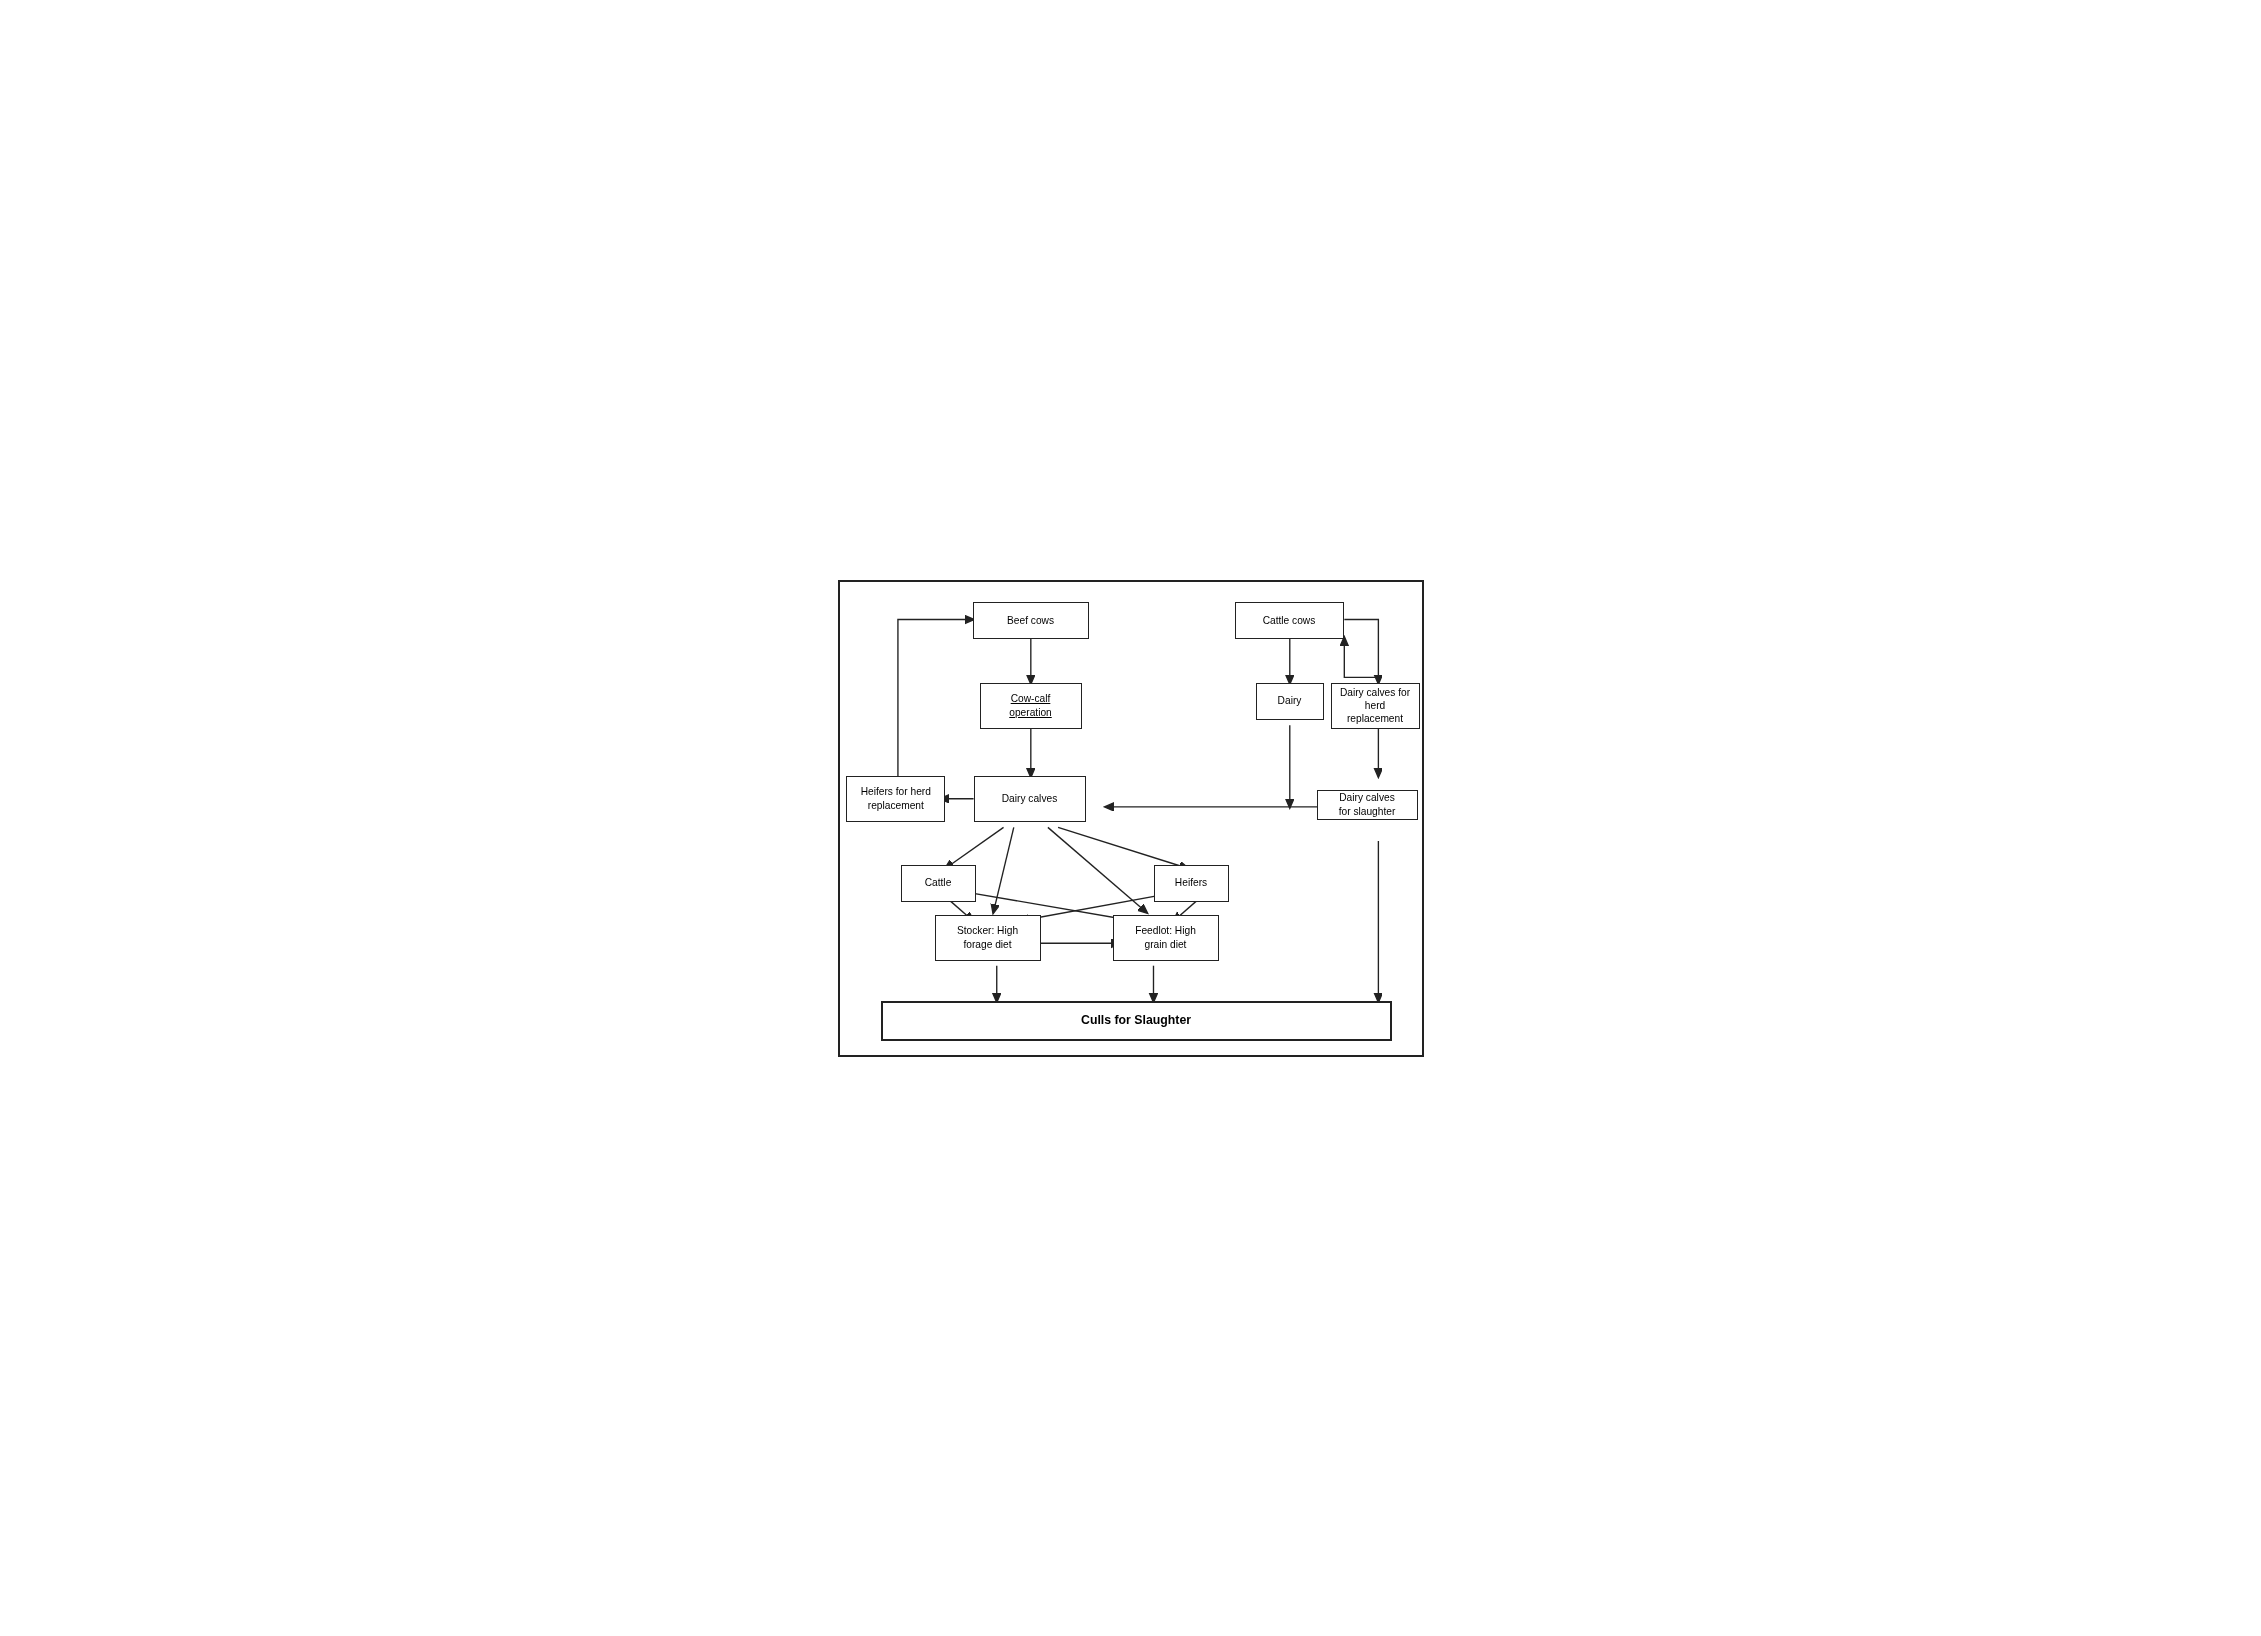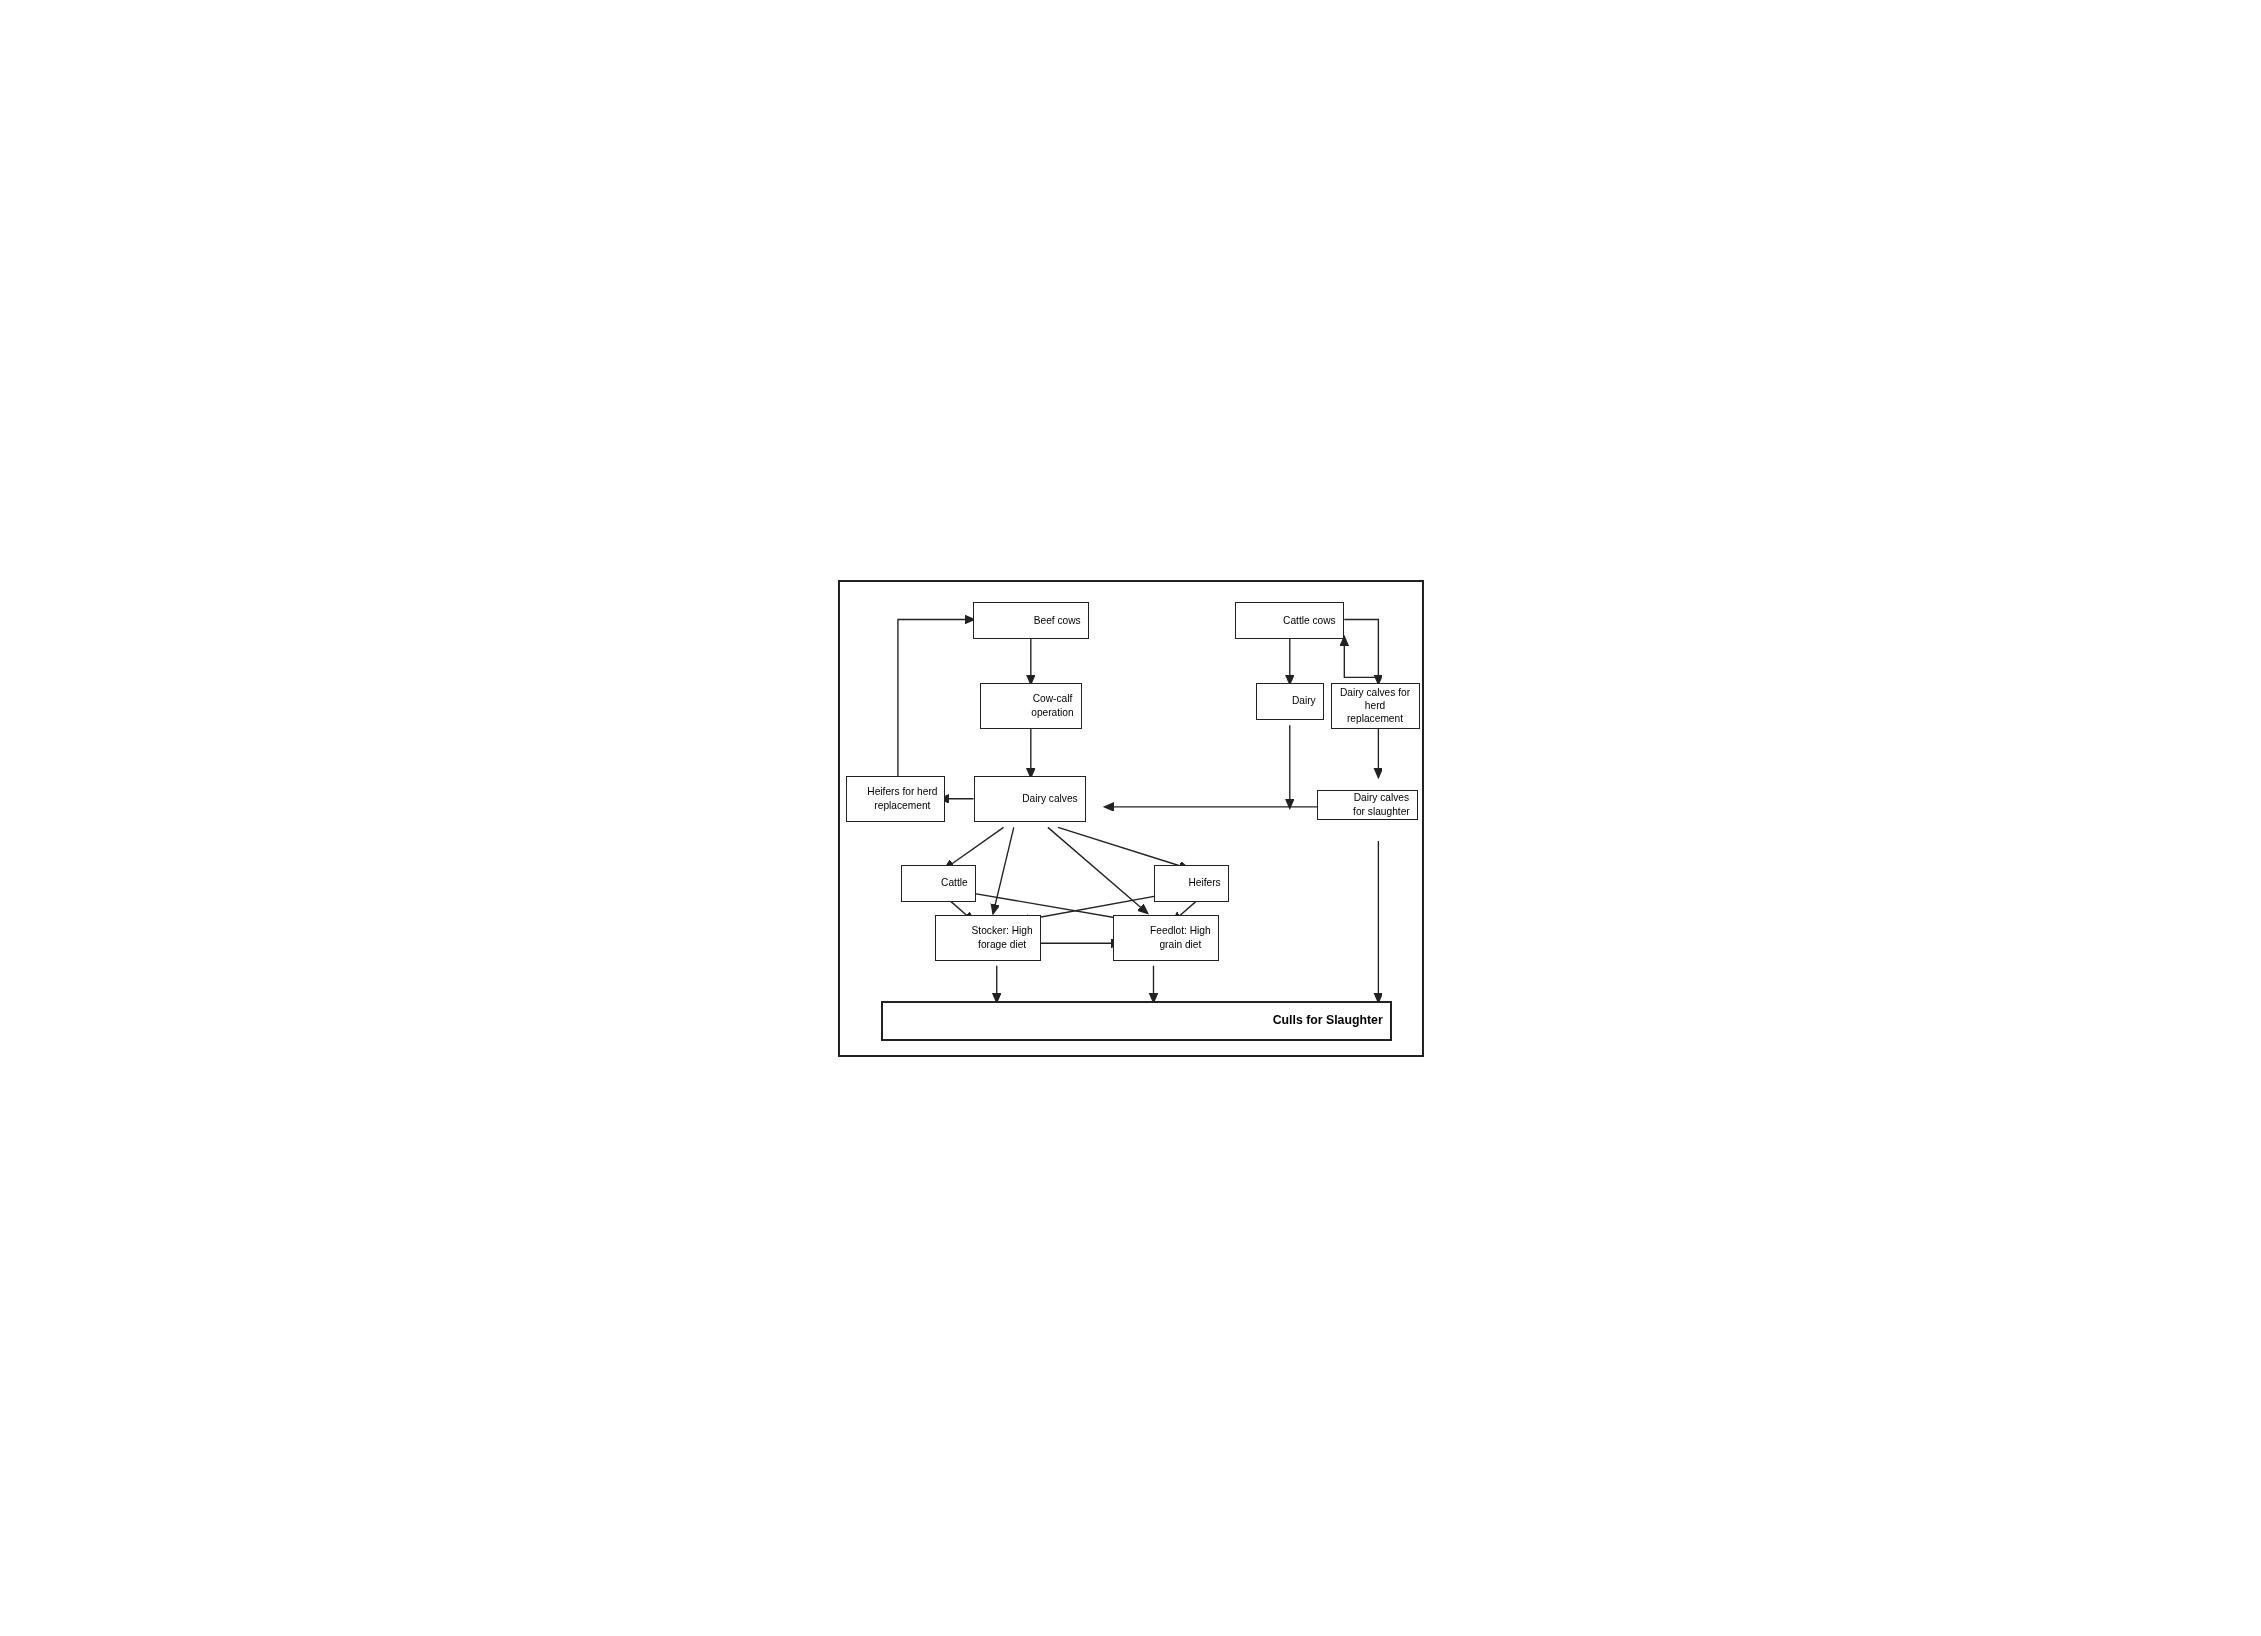--- a/index.html
+++ b/index.html
@@ -17,21 +17,21 @@
       height: 477px;
       border: 2px solid #222;
       background: #fff;
     }
     .box {
       position: absolute;
       border: 1.7px solid #222;
       background: #fff;
       display: flex;
       align-items: center;
-      justify-content: flex-end;
+      justify-content: center;
       text-align: center;
       font-size: 10.2px;
       font-weight: normal;
       line-height: 1.3;
       padding: 4.1px 6.8px;
     }
     .box-wide {
       border: 2px solid #222;
     }
     svg.arrows {
@@ -109,21 +109,21 @@
   </svg>
 
   <div class="box" style="left:133px; top:20.5px; width:116px; height:37px;">
     <span>Beef cows</span>
   </div>
 
   <div class="box" style="left:395px; top:20.5px; width:109px; height:37px;">
     <span>Cattle cows</span>
   </div>
 
-  <div class="box" style="left:140px; top:101px; width:102px; height:46px;">
+  <div class="box" style="left:140px; top:101px; width:102px; height:46px;text-decoration:underline;">
     <span>Cow-calf<br>operation</span>
   </div>
 
   <div class="box" style="left:416px; top:101px; width:68px; height:37px;">
     <span>Dairy</span>
   </div>
 
   <div class="box" style="left:491px; top:101px; width:89px; height:46px;">
     <span>Dairy calves for<br>herd replacement</span>
   </div>

